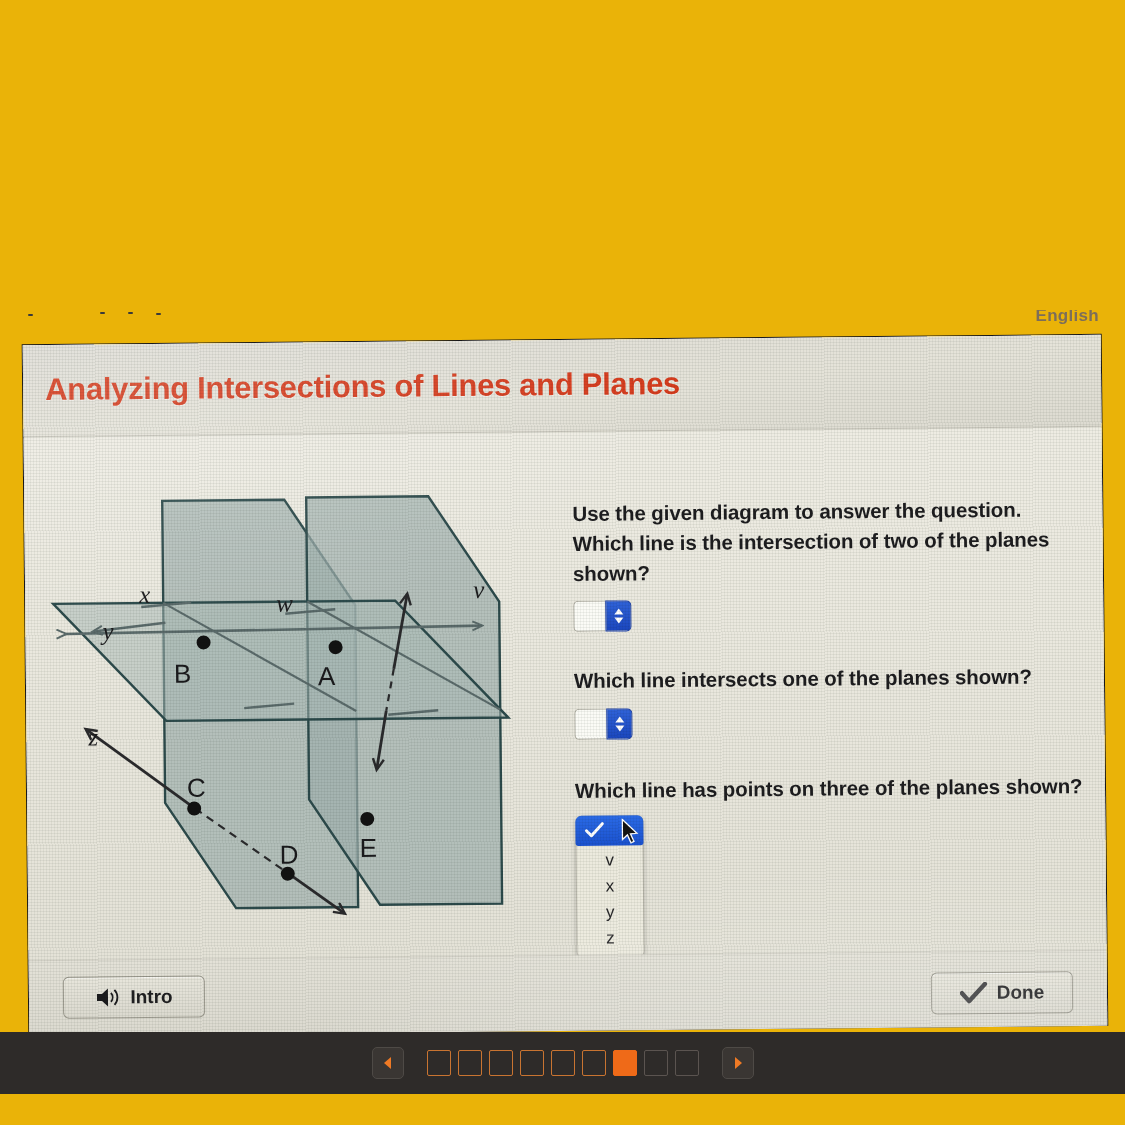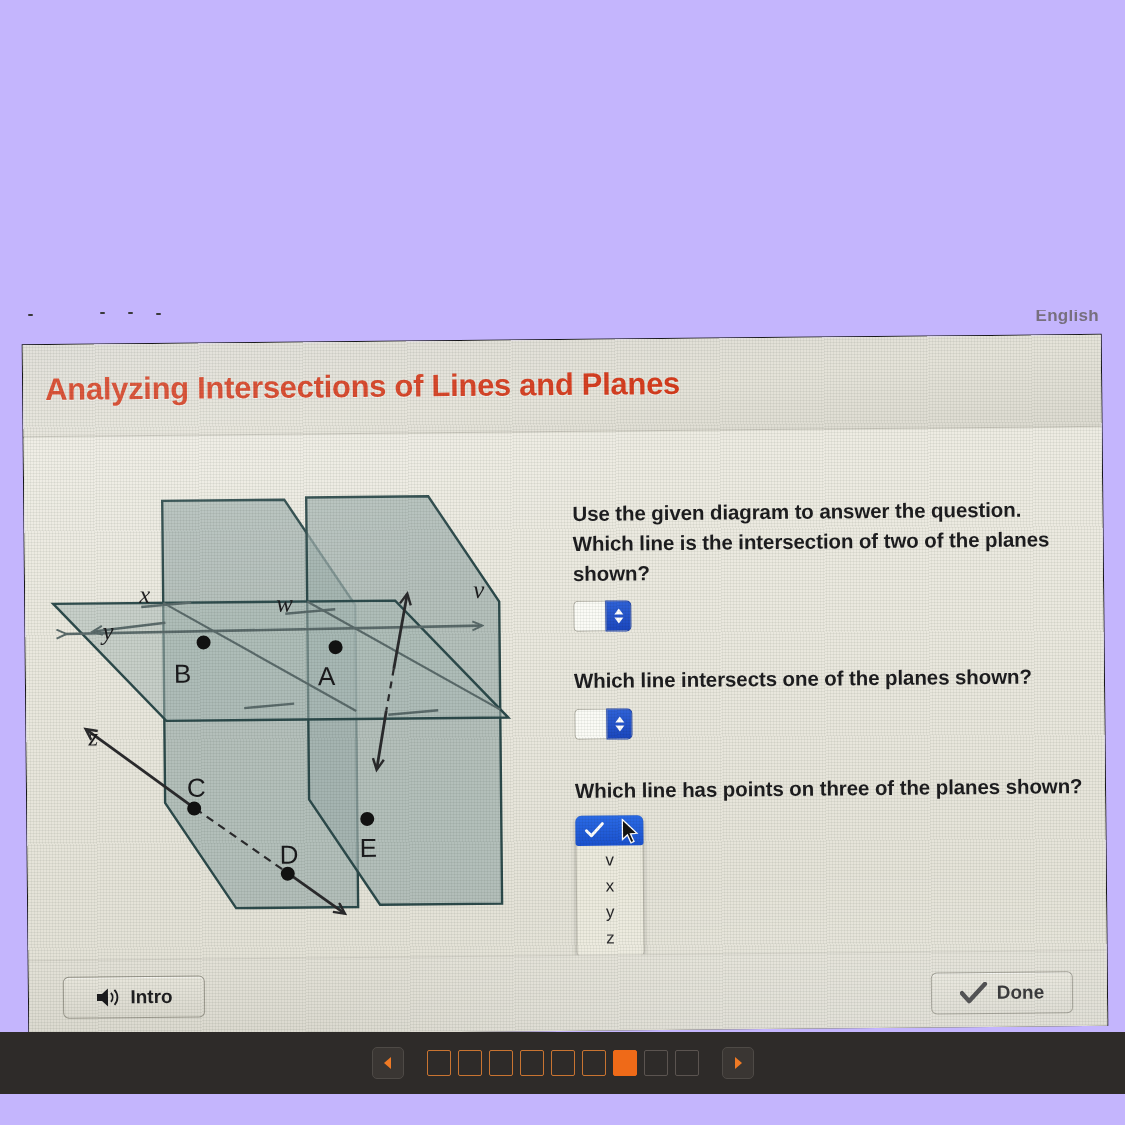--- a/index.html
+++ b/index.html
@@ -10,21 +10,21 @@
   body {
     width: 1125px;
     height: 1125px;
     overflow: hidden;
     font-family: "Liberation Sans", sans-serif;
   }
   #root {
     position: relative;
     width: 1125px;
     height: 1125px;
-    background: #c4b5fd;
+    background: #eab308;
   }
 
   
   .os-lang {
     position: absolute;
     right: 26px;
     top: 310px;
     font-size: 17px;
     font-weight: bold;
     color: #6a6368;

